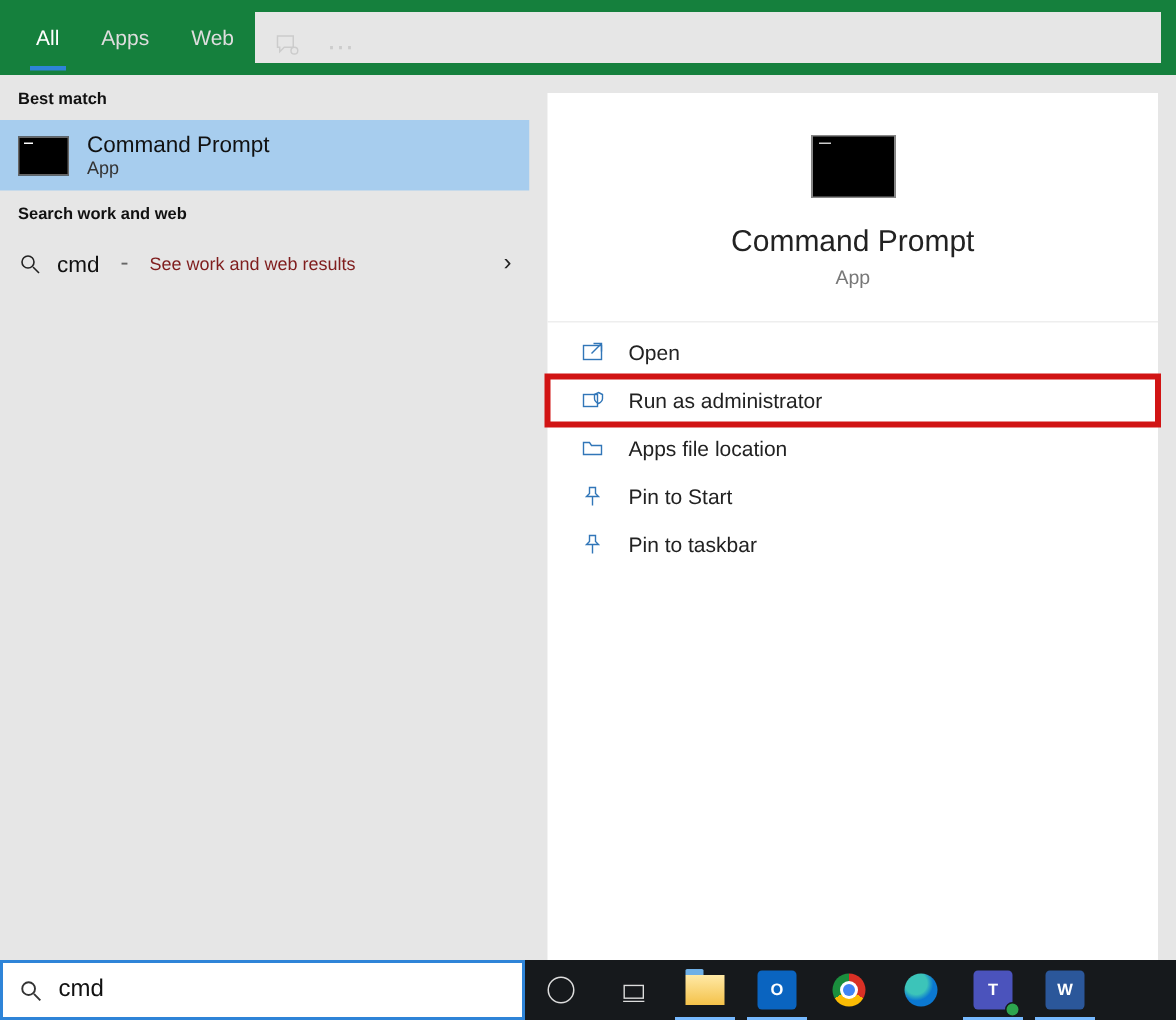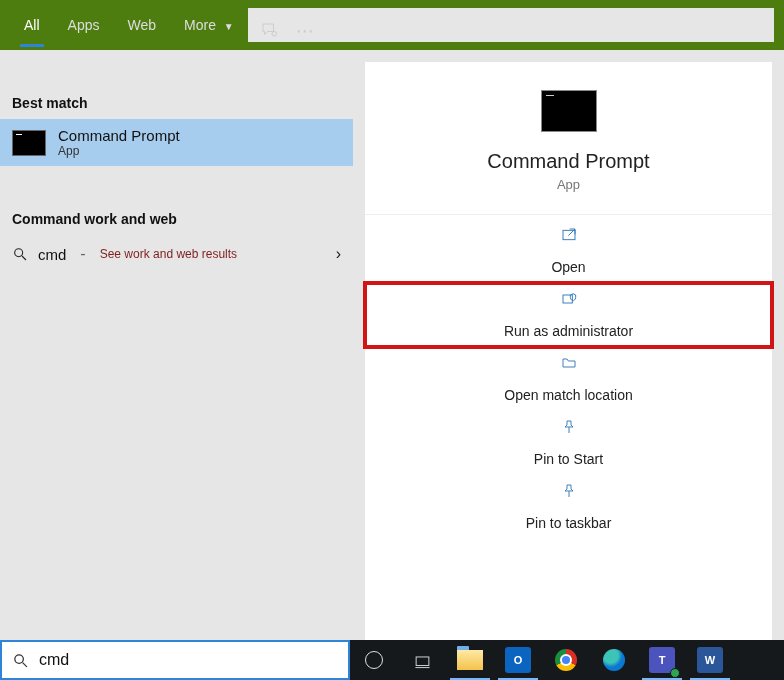--- a/index.html
+++ b/index.html
@@ -1,34 +1,34 @@
 <!DOCTYPE html>
 <html><head>
 <meta charset="utf-8">
 <style>
   * { box-sizing: border-box; margin: 0; padding: 0; font-family: "Segoe UI", Arial, sans-serif; }
   body { width: 784px; height: 680px; background: #e6e6e6; overflow: hidden; position: relative; }
 
   
-  .topbar { background: #4d7c0f; height: 50px; display: flex; align-items: center; padding: 0 10px; color: #ccc; font-size: 14px; }
+  .topbar { background: #15803d; height: 50px; display: flex; align-items: center; padding: 0 10px; color: #ccc; font-size: 14px; }
   .topbar .tab { padding: 14px 14px; cursor: pointer; color: #ddd; position: relative; }
   .topbar .tab.active { color: #fff; }
   .topbar .tab.active::after { content:""; position:absolute; left:10px; right:10px; bottom:0; height:3px; background:#2e84d8; }
   .topbar .more-caret { margin-left:4px; font-size: 10px; }
   .topbar .right { margin-left:auto; display:flex; gap:18px; align-items:center; color:#ccc; }
   .feedback-svg { width:18px; height:18px; stroke:#ccc; fill:none; stroke-width:1.3; }
   .dots { font-size:18px; letter-spacing:2px; }
 
   
   .main { display:flex; height: 590px; }
   .left { width: 353px; background: #e6e6e6; display:flex; flex-direction:column; }
   .right { flex:1; background: #e6e6e6; padding: 12px 12px 0 12px; }
   .right-card { background:#fff; height: 100%; display:flex; flex-direction:column; }
 
-  .sec-header { font-size: 14px; font-weight:600; padding: 10px 12px 8px; color:#111;margin-top:35px; }
+  .sec-header { font-size: 11px; font-weight:600; padding: 10px 12px 8px; color:#111; }
 
   .best-match { background:#a7cdee; display:flex; align-items:center; padding: 8px 12px; gap:12px; }
   .cmd-thumb { width:34px; height:26px; background:#000; border:1px solid #666; position:relative; }
   .cmd-thumb::before { content:""; position:absolute; top:3px; left:3px; width:6px; height:1px; background:#fff; }
   .bm-title { font-size:15px; color:#111; }
   .bm-sub { font-size:12px; color:#333; }
 
   .search-row { display:flex; align-items:center; padding: 10px 12px; gap:10px; }
   .search-row .mag { width:16px; height:16px; stroke:#222; fill:none; stroke-width:1.6; }
   .search-row .term { font-size:15px; color:#111; }
@@ -39,21 +39,21 @@
   .settings { font-size:14px; padding: 10px 12px; color:#111; }
 
   
   .detail-head { display:flex; flex-direction:column; align-items:center; padding: 28px 10px 22px; border-bottom:1px solid #eee; }
   .detail-thumb { width:56px; height:42px; background:#000; border:1px solid #888; position:relative; margin-bottom:18px;}
   .detail-thumb::before { content:""; position:absolute; top:4px; left:4px; width:8px; height:1px; background:#ccc;}
   .detail-title { font-size:20px; color:#222; }
   .detail-sub { font-size:13px; color:#777; margin-top:4px; }
 
   .actions { padding: 4px 0; }
-  .action { display:flex; align-items:center; gap:16px; padding: 8px 22px; font-size:14px; color:#222; cursor:pointer;flex-direction:column; }
+  .action { display:flex; align-items:center; gap:16px; padding: 8px 22px; font-size:14px; color:#222; cursor:pointer; }
   .action .ic { width:16px; height:16px; stroke:#3176b8; fill:none; stroke-width:1.4; flex-shrink:0;}
   .action.highlight { outline: 4px solid #d11414; outline-offset:-2px; }
 
   
   .taskbar { position:absolute; bottom:0; left:0; right:0; height:40px; background:#16191c; display:flex; align-items:center; }
   .searchbox { width:350px; height:40px; background:#fff; border:2px solid #2e84d8; display:flex; align-items:center; padding:0 10px; gap:10px; }
   .searchbox .mag2 { width:17px; height:17px; stroke:#333; fill:none; stroke-width:1.8;}
   .searchbox input { border:none; outline:none; font-size:16px; background:transparent; flex:1; color:#111;}
   .tb-icons { display:flex; align-items:center; height:100%; }
   .tb-btn { width:48px; height:40px; display:flex; align-items:center; justify-content:center; cursor:pointer; position:relative;}
@@ -73,24 +73,20 @@
   .word{ background:#2b579a;}
   .badge{position:absolute; bottom:2px; right:6px; width:10px;height:10px; background:#2da44e;border-radius:50%; border:1px solid #16191c;}
 </style>
 </head>
 <body>
 
 <div class="topbar">
   <div class="tab active">All</div>
   <div class="tab">Apps</div>
   <div class="tab">Web</div>
-  <div class="tab">
-    <span>More</span>
-    <span class="more-caret">▼</span>
-  </div>
   <div class="right">
     <span>
       <svg class="feedback-svg" viewBox="0 0 24 24">
           <path d="M4 4h14v10H10l-4 4v-4H4z"></path>
           <circle cx="19" cy="17" r="3"></circle>
         </svg>
     </span>
     <span class="dots">⋯</span>
   </div>
 </div>
@@ -98,21 +94,21 @@
 <div class="main">
   <div class="left">
     <div class="sec-header">Best match</div>
     <div class="best-match">
       <div class="cmd-thumb"></div>
       <div>
         <div class="bm-title">Command Prompt</div>
         <div class="bm-sub">App</div>
       </div>
     </div>
-    <div class="sec-header">Command work and web</div>
+    <div class="sec-header">Search work and web</div>
     <div class="search-row">
       <svg class="mag" viewBox="0 0 24 24">
           <circle cx="10" cy="10" r="6"></circle>
           <line x1="15" y1="15" x2="21" y2="21"></line>
         </svg>
       <span class="term">cmd</span>
       <span class="dash">-</span>
       <span class="hint">See work and web results</span>
       <span class="chev">›</span>
     </div>
@@ -138,21 +134,21 @@
           <svg class="ic" viewBox="0 0 24 24">
               <rect x="3" y="6" width="14" height="12"></rect>
               <path d="M18 4l4 2v4c0 3-4 5-4 5s-4-2-4-5V6z"></path>
             </svg>
           <span>Run as administrator</span>
         </div>
         <div class="action">
           <svg class="ic" viewBox="0 0 24 24">
               <path d="M3 6h6l2 3h10v9H3z"></path>
             </svg>
-          <span>Open match location</span>
+          <span>Apps file location</span>
         </div>
         <div class="action">
           <svg class="ic" viewBox="0 0 24 24">
               <path d="M9 3h6v6l3 3H6l3-3z"></path>
               <line x1="12" y1="12" x2="12" y2="21"></line>
             </svg>
           <span>Pin to Start</span>
         </div>
         <div class="action">
           <svg class="ic" viewBox="0 0 24 24">

